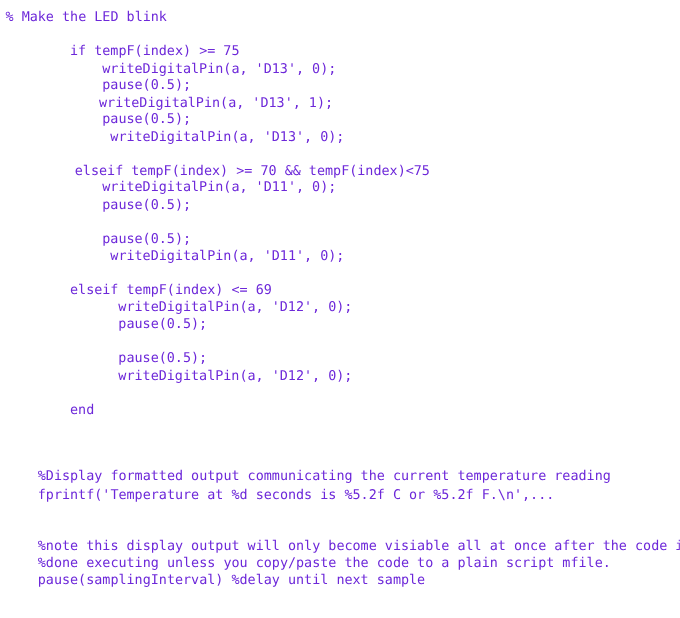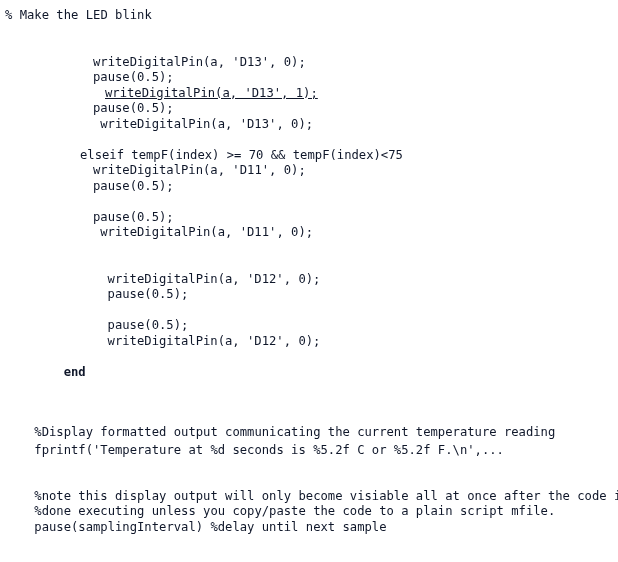--- a/index.html
+++ b/index.html
@@ -22,52 +22,54 @@
     padding: 0;
     box-sizing: border-box;
   }
   .code-line {
     position: absolute;
     left: 0;
     white-space: pre;
     font-family: "DejaVu Sans Mono", "Liberation Mono", monospace;
     font-size: 12.2px;
     line-height: 15.5px;
-    color: #0f172a;
+    color: #6d28d9;
     letter-spacing: 0px;
     -webkit-font-smoothing: antialiased;
   }
   .code-line.blank {
     height: 15.5px;
   }
 </style>
 </head>
 <body>
 
 <div id="code-listing">
     <div class="code-line" style="top: 8px; left: 5px;">% Make the LED blink</div>
     <div class="code-line blank" style="top: 23.5px; left: 5px;"></div>
+    <div class="code-line" style="top: 39px; left: 63.64px;">if tempF(index) &gt;= 75</div>
     <div class="code-line" style="top: 54.5px; left: 92.96px;">writeDigitalPin(a, 'D13', 0);</div>
     <div class="code-line" style="top: 70px; left: 92.96px;">pause(0.5);</div>
-    <div class="code-line" style="top: 85.5px; left: 105px; text-decoration: underline;">writeDigitalPin(a, 'D13', 1);</div>
+    <div class="code-line" style="top: 85.5px; left: 90px;">writeDigitalPin(a, 'D13', 1);</div>
     <div class="code-line" style="top: 101px; left: 92.96px;">pause(0.5);</div>
     <div class="code-line" style="top: 116.5px; left: 100.29px;">writeDigitalPin(a, 'D13', 0);</div>
     <div class="code-line blank" style="top: 132px; left: 5px;"></div>
-    <div class="code-line" style="top: 147.5px; left: 80px;">elseif tempF(index) &gt;= 70 &amp;&amp; tempF(index)&lt;75</div>
+    <div class="code-line" style="top: 147.5px; left: 68px;">elseif tempF(index) &gt;= 70 &amp;&amp; tempF(index)&lt;75</div>
     <div class="code-line" style="top: 163px; left: 92.96px;">writeDigitalPin(a, 'D11', 0);</div>
     <div class="code-line" style="top: 178.5px; left: 92.96px;">pause(0.5);</div>
     <div class="code-line" style="top: 209.5px; left: 92.96px;">pause(0.5);</div>
     <div class="code-line" style="top: 225px; left: 100.29px;">writeDigitalPin(a, 'D11', 0);</div>
     <div class="code-line blank" style="top: 240.5px; left: 5px;"></div>
+    <div class="code-line" style="top: 256px; left: 63.64px;">elseif tempF(index) &lt;= 69</div>
     <div class="code-line" style="top: 271.5px; left: 107.62px;">writeDigitalPin(a, 'D12', 0);</div>
     <div class="code-line" style="top: 287px; left: 107.62px;">pause(0.5);</div>
     <div class="code-line" style="top: 318px; left: 107.62px;">pause(0.5);</div>
     <div class="code-line" style="top: 333.5px; left: 107.62px;">writeDigitalPin(a, 'D12', 0);</div>
     <div class="code-line blank" style="top: 349px; left: 5px;"></div>
-    <div class="code-line" style="top: 364.5px; left: 63.64px; font-weight: bold;">end</div>
+    <div class="code-line" style="top: 364.5px; left: 63.64px;">end</div>
     <div class="code-line blank" style="top: 380px; left: 5px;"></div>
     <div class="code-line blank" style="top: 395.5px; left: 5px;"></div>
     <div class="code-line blank" style="top: 411px; left: 5px;"></div>
     <div class="code-line blank" style="top: 426.5px; left: 5px;"></div>
     <div class="code-line" style="top: 425px; left: 34.32px;">%Display formatted output communicating the current temperature reading</div>
     <div class="code-line" style="top: 443px; left: 34.32px;">fprintf('Temperature at %d seconds is %5.2f C or %5.2f F.\n',...</div>
     <div class="code-line" style="top: 488.5px; left: 34.32px;">%note this display output will only become visiable all at once after the code is</div>
     <div class="code-line" style="top: 519.5px; left: 34.32px;">pause(samplingInterval) %delay until next sample</div>
     <div class="code-line" style="top: 504px; left: 34.32px;">%done executing unless you copy/paste the code to a plain script mfile.</div>
     <div class="code-line blank" style="top: 535px; left: 5px;"></div>

